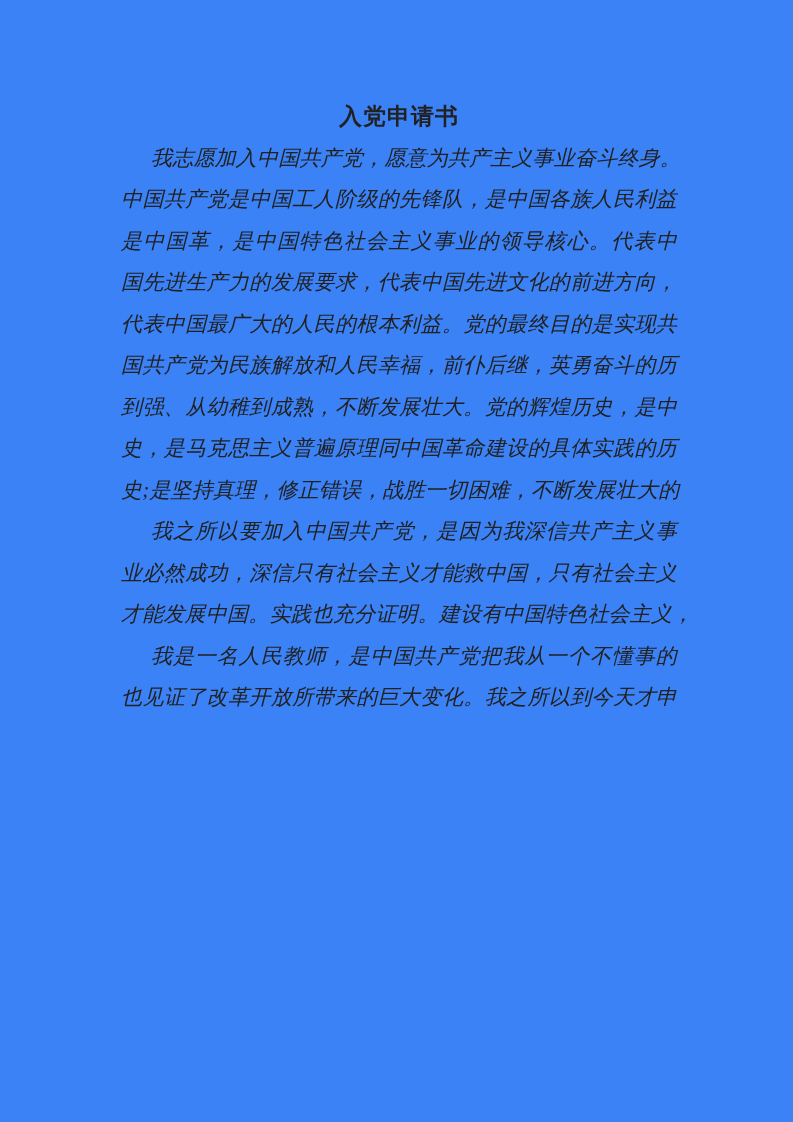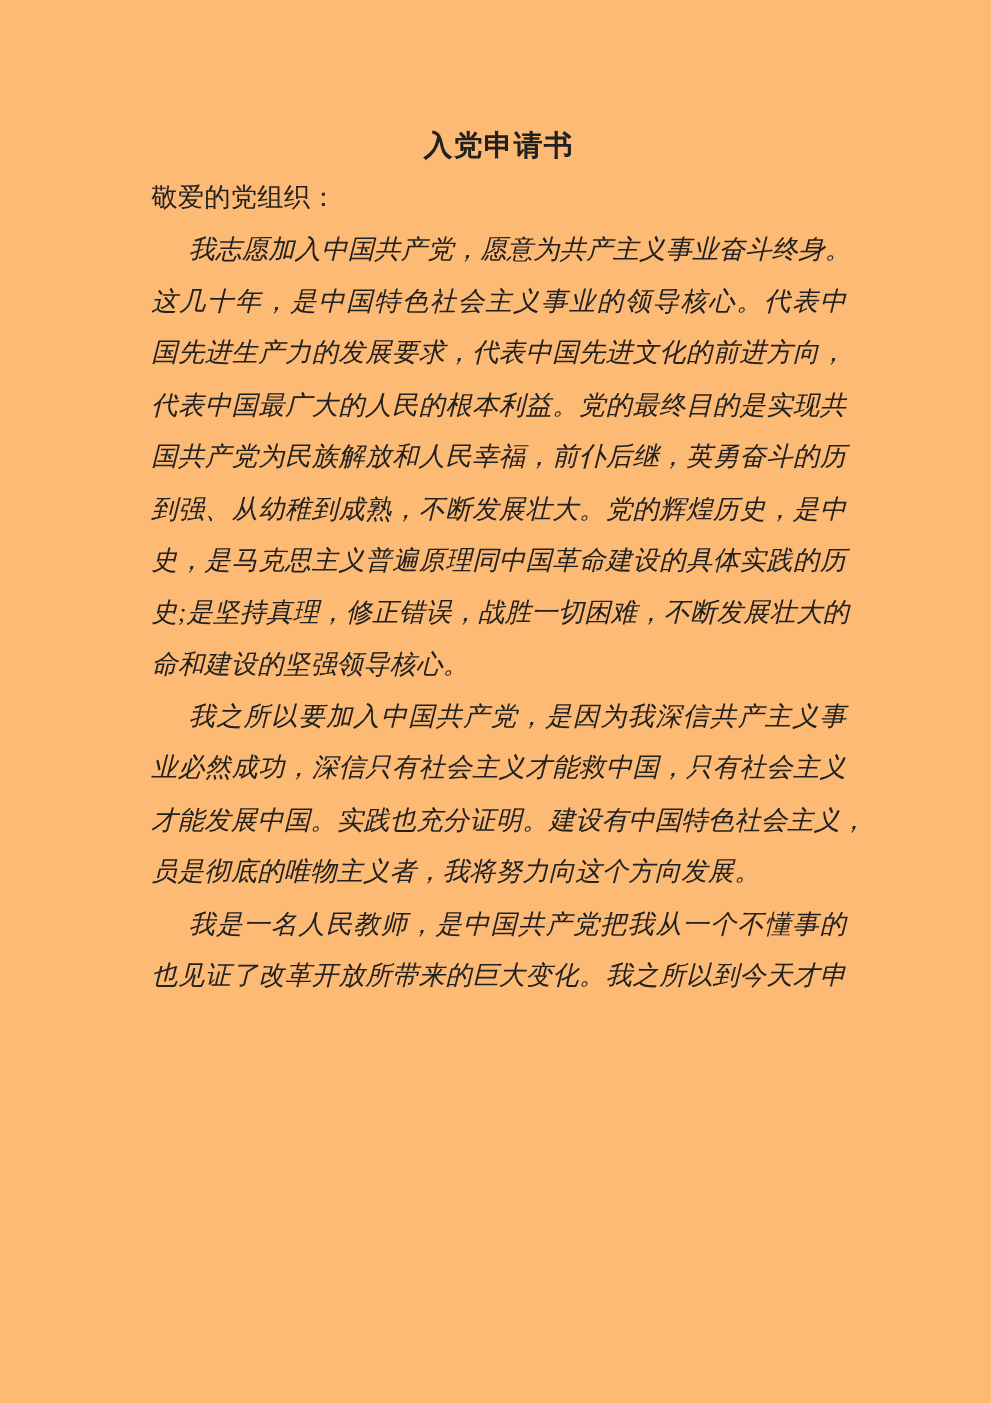--- a/index.html
+++ b/index.html
@@ -5,21 +5,21 @@
   html, body {
     margin: 0;
     padding: 0;
     background: #ffffff;
   }
   .page {
     position: relative;
     width: 793px;
     height: 1122px;
     margin: 0 auto;
-    background: #fdba74;
+    background: #3b82f6;
     color: #212121;
     font-family: "Liberation Serif", "DejaVu Serif", serif;
     box-sizing: border-box;
     padding: 96px 116px 0 121px;
     overflow: hidden;
   }
   .doc-line {
     font-size: 21px;
     line-height: 41.5px;
     white-space: nowrap;
@@ -56,39 +56,37 @@
     font-style: italic;
   }
 </style>
 </head>
 <body>
 
 <div class="page">
 
   <h1 class="doc-title">入党申请书</h1>
 
-  <div class="doc-line salutation">敬爱的党组织：</div>
 
   <div class="paragraph">
     <div class="doc-line fill indent">我志愿加入中国共产党，愿意为共产主义事业奋斗终身。</div>
-    <div class="doc-line fill">这几十年，是中国特色社会主义事业的领导核心。代表中</div>
+    <div class="doc-line fill">中国共产党是中国工人阶级的先锋队，是中国各族人民利益</div>
+    <div class="doc-line fill">是中国革，是中国特色社会主义事业的领导核心。代表中</div>
     <div class="doc-line fill">国先进生产力的发展要求，代表中国先进文化的前进方向，</div>
     <div class="doc-line fill">代表中国最广大的人民的根本利益。党的最终目的是实现共</div>
     <div class="doc-line fill">国共产党为民族解放和人民幸福，前仆后继，英勇奋斗的历</div>
     <div class="doc-line fill">到强、从幼稚到成熟，不断发展壮大。党的辉煌历史，是中</div>
     <div class="doc-line fill">史，是马克思主义普遍原理同中国革命建设的具体实践的历</div>
     <div class="doc-line fill">史;是坚持真理，修正错误，战胜一切困难，不断发展壮大的</div>
-    <div class="doc-line end">命和建设的坚强领导核心。</div>
   </div>
 
   <div class="paragraph">
     <div class="doc-line fill indent">我之所以要加入中国共产党，是因为我深信共产主义事</div>
     <div class="doc-line fill">业必然成功，深信只有社会主义才能救中国，只有社会主义</div>
     <div class="doc-line fill">才能发展中国。实践也充分证明。建设有中国特色社会主义，</div>
-    <div class="doc-line end">员是彻底的唯物主义者，我将努力向这个方向发展。</div>
   </div>
 
   <div class="paragraph">
     <div class="doc-line fill indent">我是一名人民教师，是中国共产党把我从一个不懂事的</div>
     <div class="doc-line fill">也见证了改革开放所带来的巨大变化。我之所以到今天才申</div>
   </div>
 
 </div>
 
 </body></html>

